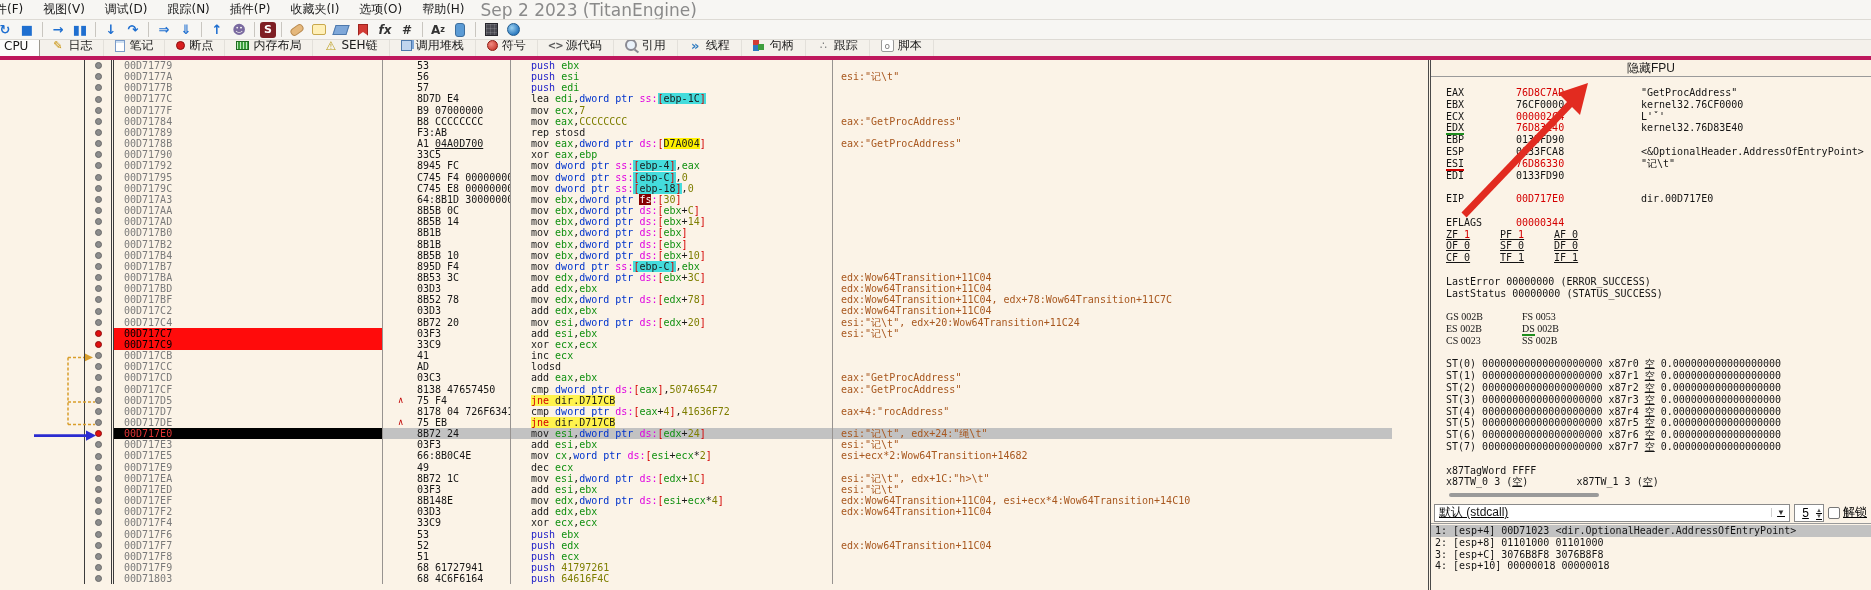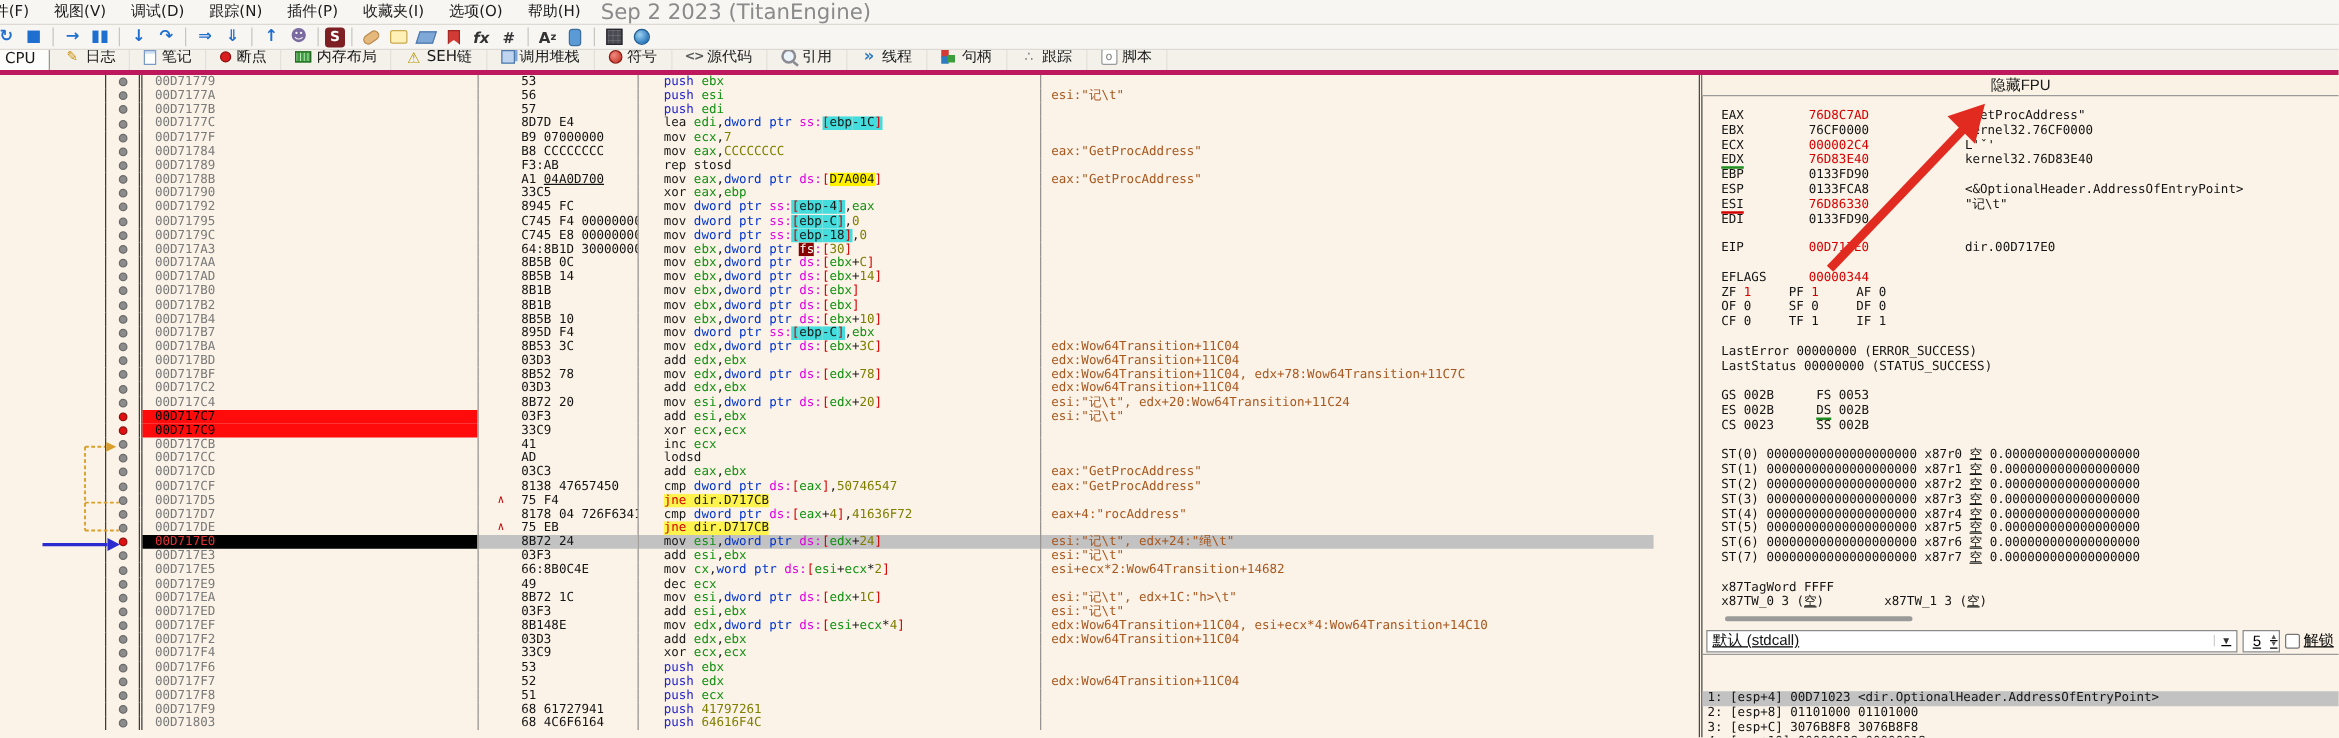--- a/index.html
+++ b/index.html
@@ -87,52 +87,52 @@
   .reg { color:#109010; } .kw { color:#0033CC; } .seg { color:#E000E0; }
   .num { color:#7E7E00; } .br { color:#D40000; } .mp { color:#2424C8; } .mj { color:#D40000; }
   .cy { background:#44DCDC; } .br.cy { color:#D40000; }
   .ylw { background:#FFF100; color:#1a1a1a; }
   .fsh { background:#870000; color:#fff; }
   .jhl { background:#FFF34D; }
 
   svg.overlay { position:absolute; left:0; top:0; pointer-events:none; z-index:3; }
 
   
-  .rightpanel { width:512px; flex:none; border-left:3px double #4a4a4a; position:relative;
+  .rightpanel { width:443px; flex:none; border-left:3px double #4a4a4a; position:relative;
                 font-family:"DejaVu Sans Mono","Liberation Mono",monospace; font-size:10px; background:#FBF3E7; }
   .reg-title { height:17px; line-height:16px; text-align:center; font-family:"Liberation Sans",sans-serif;
                font-size:12px; border-bottom:1px solid #9a9a9a; background:#FAF2E5; color:#1a1a1a; }
   .reg-body { padding:10px 0 0 15px; position:relative; }
   .rline { height:11.8px; line-height:11.8px; white-space:nowrap; color:#141414; }
   .rl-label { display:inline-block; width:70px; }
   .rl-value { display:inline-block; width:125px; }
   .rl-red { color:#D40000; }
   .ul-g { border-bottom:2px solid #1E8E1E; }
   .ul-r { border-bottom:2px solid #D40000; }
-  .fpair { display:inline-block; width:54px; }
-  .spair { display:inline-block; width:76px; }
+  .fpair { display:inline-block; width:54px;text-decoration:underline; }
+  .spair { display:inline-block; width:76px;font-family:Liberation Serif, serif; }
   .emptyk { text-decoration:underline; }
 
   .splitter { height:14px; display:flex; align-items:center; justify-content:flex-start; padding-left:18px; }
   .splitter-bar { width:150px; height:4px; background:#9a9a9a; border-radius:2px; }
 
   .args-toolbar { height:21px; display:flex; align-items:center; gap:4px; padding:0 4px 0 3px;
                   font-family:"Liberation Sans",sans-serif; font-size:12px;text-decoration:underline; }
   .combo { flex:1; height:18px; background:#fff; border:1px solid #8a8a8a; display:flex;
            align-items:center; padding:0 4px; justify-content:space-between; color:#111; }
   .combo-arrow { font-size:8px; color:#333; border-left:1px solid #cfcfcf; padding-left:5px; }
   .spin { width:30px; height:18px; background:#fff; border:1px solid #8a8a8a; display:flex; align-items:center; }
   .spin-val { flex:1; text-align:center; }
   .spin-btns { display:flex; flex-direction:column; font-size:6px; color:#555; line-height:6px; padding-right:1px; }
   .chk { width:12px; height:12px; background:#fff; border:1px solid #777; border-radius:2px; }
   .chk-wrap { display:flex; align-items:center; gap:3px; }
 
   .stack { border-top:1px solid #9a9a9a; padding-top:1px; }
   .srow { height:11.8px; line-height:11.8px; padding-left:4px; white-space:nowrap; overflow:hidden; color:#141414; }
-  .srow.sel { background:#C2C2C2;margin-top:28px; }
+  .srow.sel { background:#C2C2C2; }
 
   .red-arrow { position:absolute; right:255px; top:15px; z-index:5; pointer-events:none; }
 </style>
 </head>
 <body>
 
 <div class="window">
 
   <div class="menubar" id="menubar">
       <span class="menu-item first">文件(F)</span>

